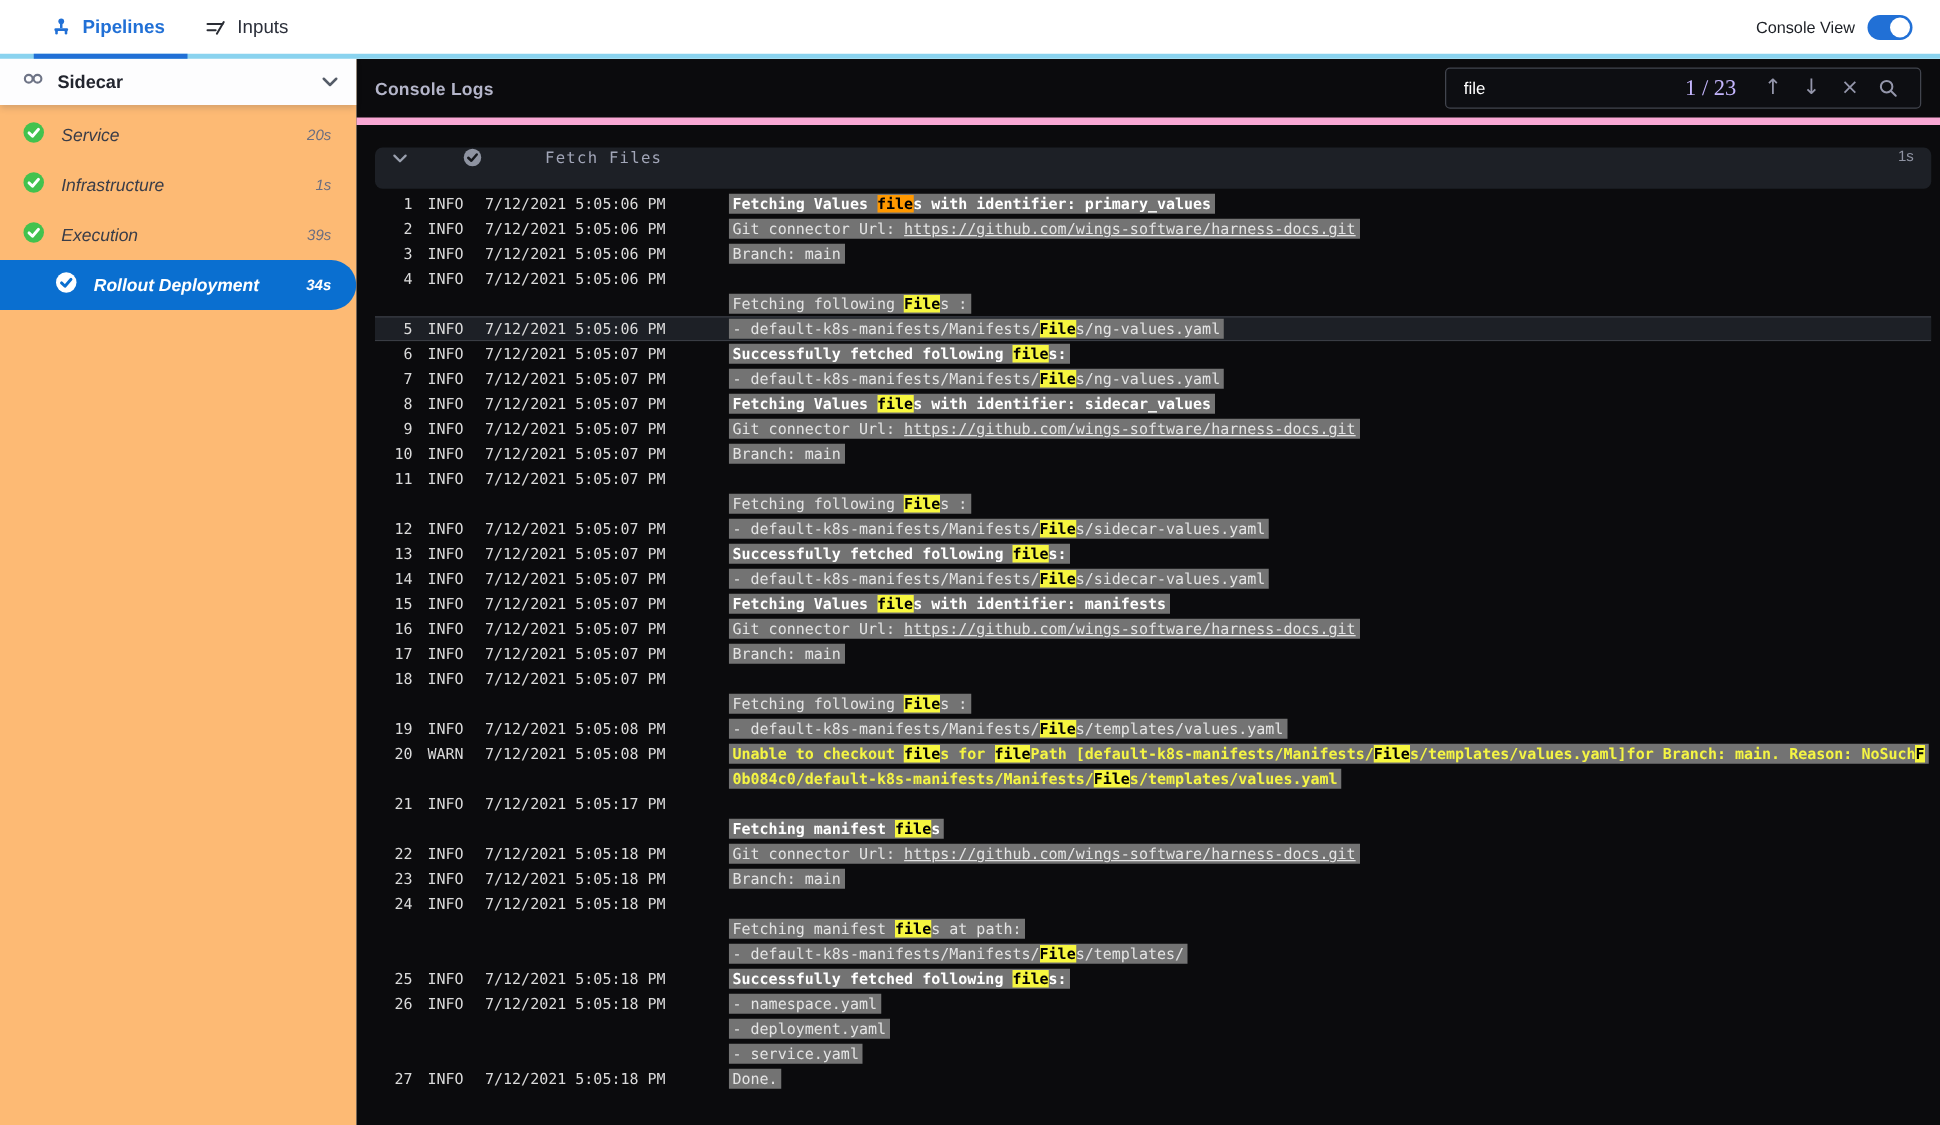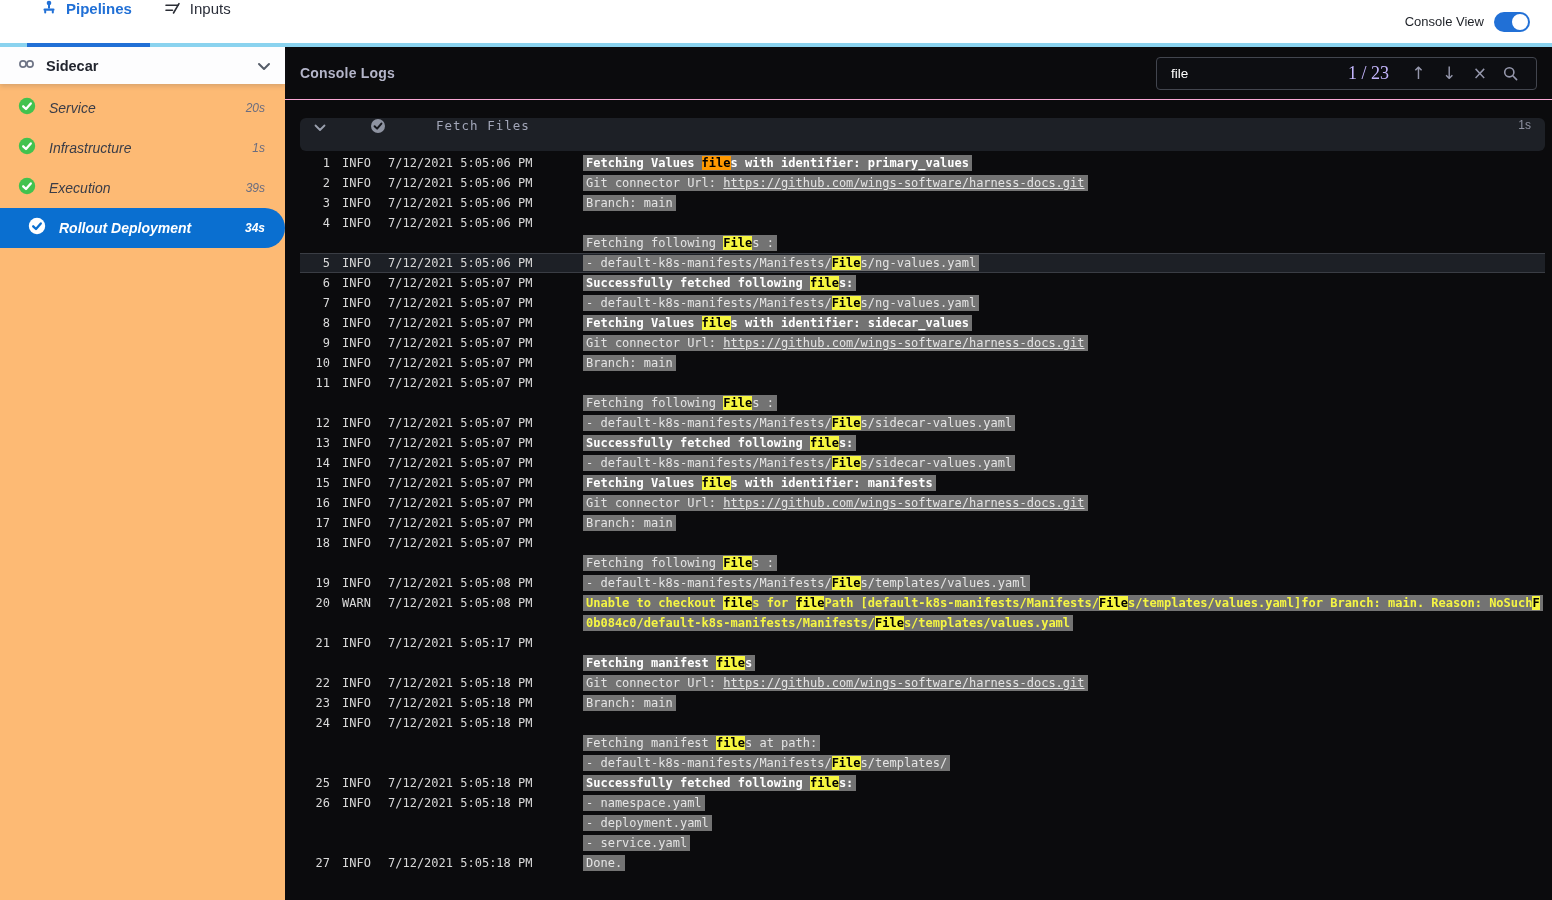--- a/index.html
+++ b/index.html
@@ -3,21 +3,21 @@
 <meta charset="utf-8">
 <style>
   * { margin:0; padding:0; box-sizing:border-box; }
   html,body { width:1552px; height:900px; overflow:hidden; background:#fff;
               font-family:"Liberation Sans", sans-serif; }
 
   
   .topbar { position:absolute; left:0; top:0; width:1552px; height:47px; background:#ffffff;
             border-bottom:4px solid #8ad3ef; display:flex; align-items:center; justify-content:space-between; z-index:5; }
   .tabs { display:flex; height:100%; margin-left:27px; }
-  .tab { position:relative; display:flex; align-items:flex-start; gap:9px; padding:0 18px 0 14px;
+  .tab { position:relative; display:flex; align-items:center; gap:9px; padding:0 18px 0 14px;
          font-size:15px; color:#2b2f3a; cursor:pointer; }
   .tab.active { color:#2170d6; font-weight:700; }
   .tab.active::after { content:""; position:absolute; left:0; right:0; bottom:-4px; height:4px; background:#2170d6; }
   .tab .ticon { display:flex; align-items:center; }
   .console-view { display:flex; align-items:center; gap:10px; margin-right:22px; }
   .console-view .cv-label { font-size:13px; color:#1d2026; }
   .toggle { width:36px; height:20px; border-radius:10px; background:#2170d6; position:relative; cursor:pointer; }
   .toggle .knob { position:absolute; top:2px; right:2px; width:16px; height:16px; border-radius:50%; background:#fff; }
 
   
@@ -25,28 +25,28 @@
 
   
   .sidebar { width:285px; background:#fdba74; position:relative; z-index:2; }
   .sidebar-header { height:37px; display:flex; align-items:center; padding:0 14px 0 18px; background:#fdfdfe;
                     box-shadow:0 2px 5px rgba(40,50,70,.18); position:relative; z-index:3; cursor:pointer; }
   .sidebar-header .sh-label { font-size:14.5px; font-weight:600; color:#22252e; margin-left:11px; flex:1; }
   .sb-items { padding-top:4px; }
   .sb-item { height:40px; display:flex; align-items:center; padding:0 20px 0 18px; cursor:pointer;font-style:italic; }
   .sb-item .sb-label { margin-left:13px; font-size:14px; color:#3a3d48; flex:1; }
   .sb-item .sb-dur { font-size:12px; color:#6a6d80; }
-  .sb-item.selected { background:#0a6fd0; border-radius:0 20px 20px 0; padding-left:28px; }
+  .sb-item.selected { background:#0a6fd0; border-radius:0 20px 20px 0; padding-left:44px; }
   .sb-item.selected .sb-label { color:#fff; font-weight:700; }
   .sb-item.selected .sb-dur { color:#fff; font-weight:600; }
 
   
   .console { flex:1; background:#0b0b0d; color:#e4e4e4; overflow:hidden; }
   .console-header { height:53px; display:flex; align-items:center; justify-content:space-between;
-                    padding:0 15px; border-bottom:1px solid #f9a8d4; }
+                    padding:0 15px; border-bottom:6px solid #f9a8d4; }
   .console-title { font-size:14px; font-weight:700; color:#b4b5c9; letter-spacing:.2px; }
   .search-box { width:381px; height:33px; background:#0d0e12; border:1px solid #42454e; border-radius:4px;
                 display:flex; align-items:center; padding:0 10px 0 14px; }
   .search-box input { flex:1; background:transparent; border:none; outline:none; color:#fff;
                       font-size:13.5px; font-family:"Liberation Sans", sans-serif; }
   .search-counter { font-size:18px; color:#c4b5fd; margin-right:14px; white-space:nowrap;font-family:Liberation Serif, serif; }
   .sbtn { width:40px; text-align:center; color:#9496ab; font-size:17px; cursor:pointer; line-height:31px;
           font-family:"DejaVu Sans", sans-serif; }
   .sbtn svg { vertical-align:middle; }
 

